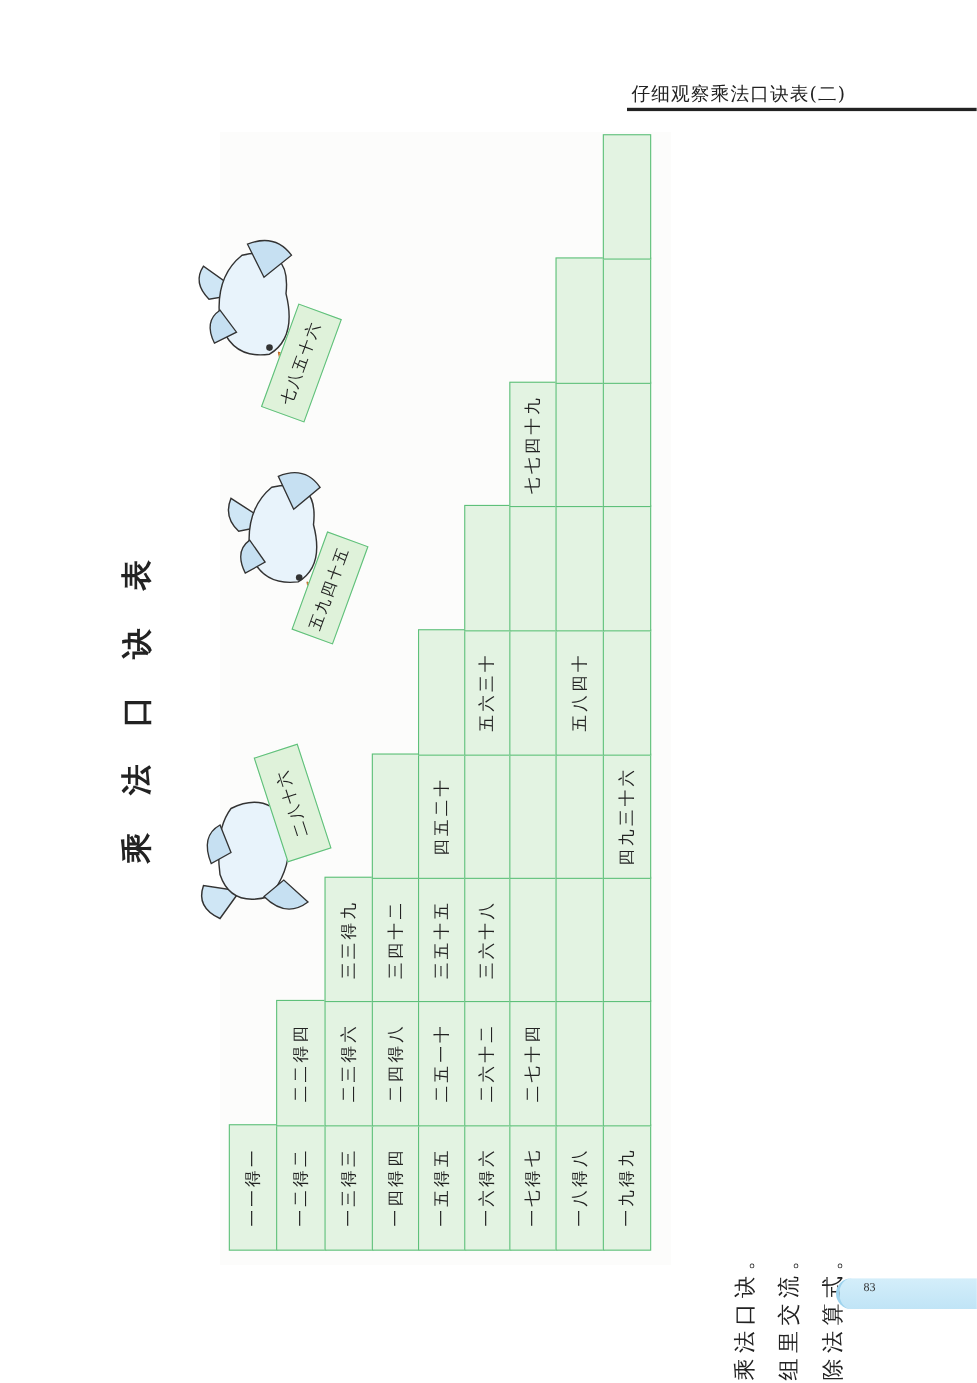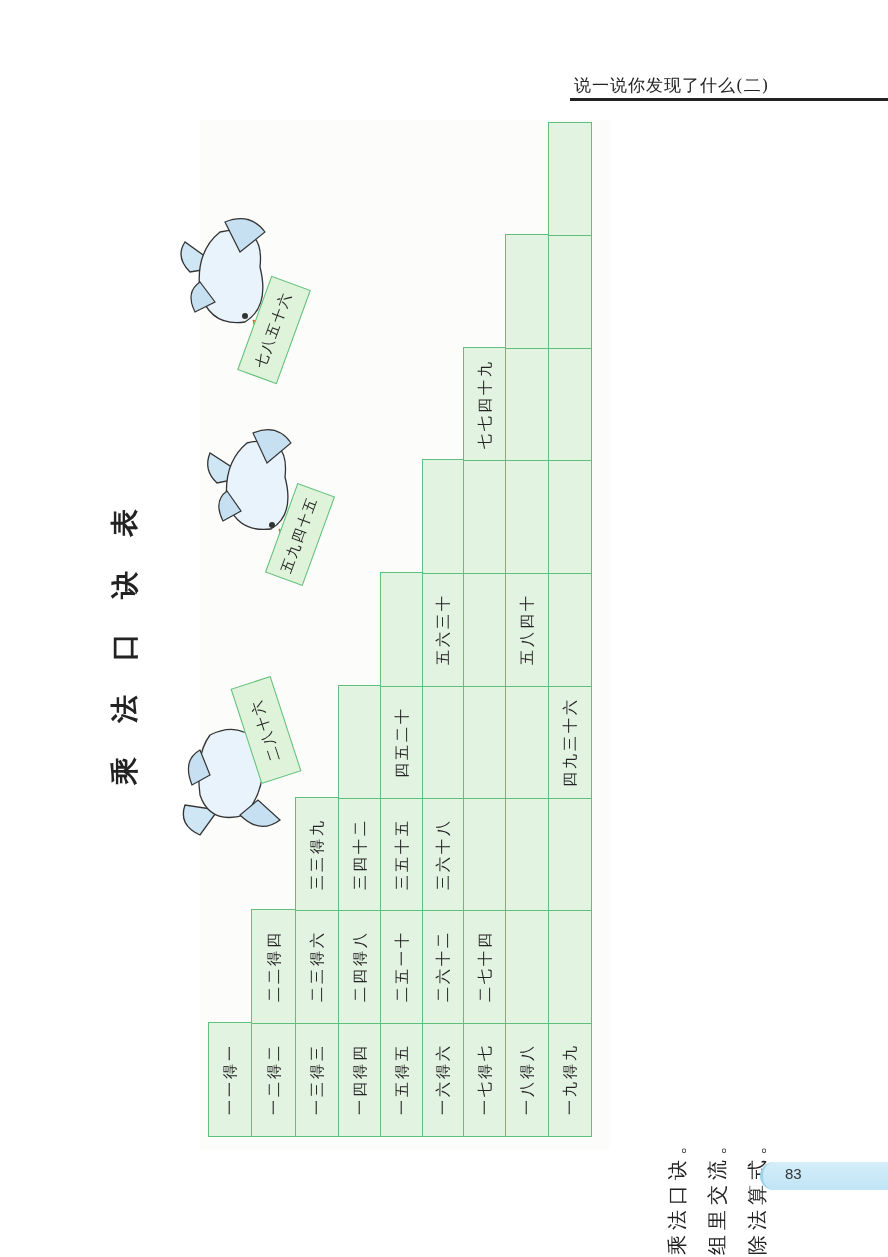--- a/index.html
+++ b/index.html
@@ -58,29 +58,29 @@
     transform-origin: 0 0; transform: rotate(-90deg) translate(-100%, 0);
     white-space: nowrap; font-size: 20px; letter-spacing: 5px;
     font-family: "DejaVu Serif", serif; color: #222; line-height: 34px;
   }
   .pagenum {
     position: absolute; left: 760px; top: 1162px; width: 140px; height: 28px;
     background: linear-gradient(#d4eefa, #c0e4f6); border-radius: 14px 0 0 14px;
     border-left: 3px solid #9ed3ee; box-sizing: border-box;
   }
   .pagenum span {
-    position: absolute; left: 22px; top: 3px; font-size: 15px;
-    font-family: Liberation Sans, sans-serif; color: #333;
+    position: absolute; left: 22px; top: 3px; font-size: 11px;
+    font-family: Liberation Serif, serif; color: #333;
   }
 </style>
 </head>
 <body>
 
 <div class="header">
-  <span>说一说你发现了什么(二)</span>
+  <span>仔细观察乘法口诀表(二)</span>
 </div>
 
 <div class="panel"></div>
 
 <div class="title">
   <span>乘法口诀表</span>
 </div>
 
 <div id="grid">
     <div class="cell" style="left: 208px; top: 1022px; width: 44.5px; height: 114.5px;">

